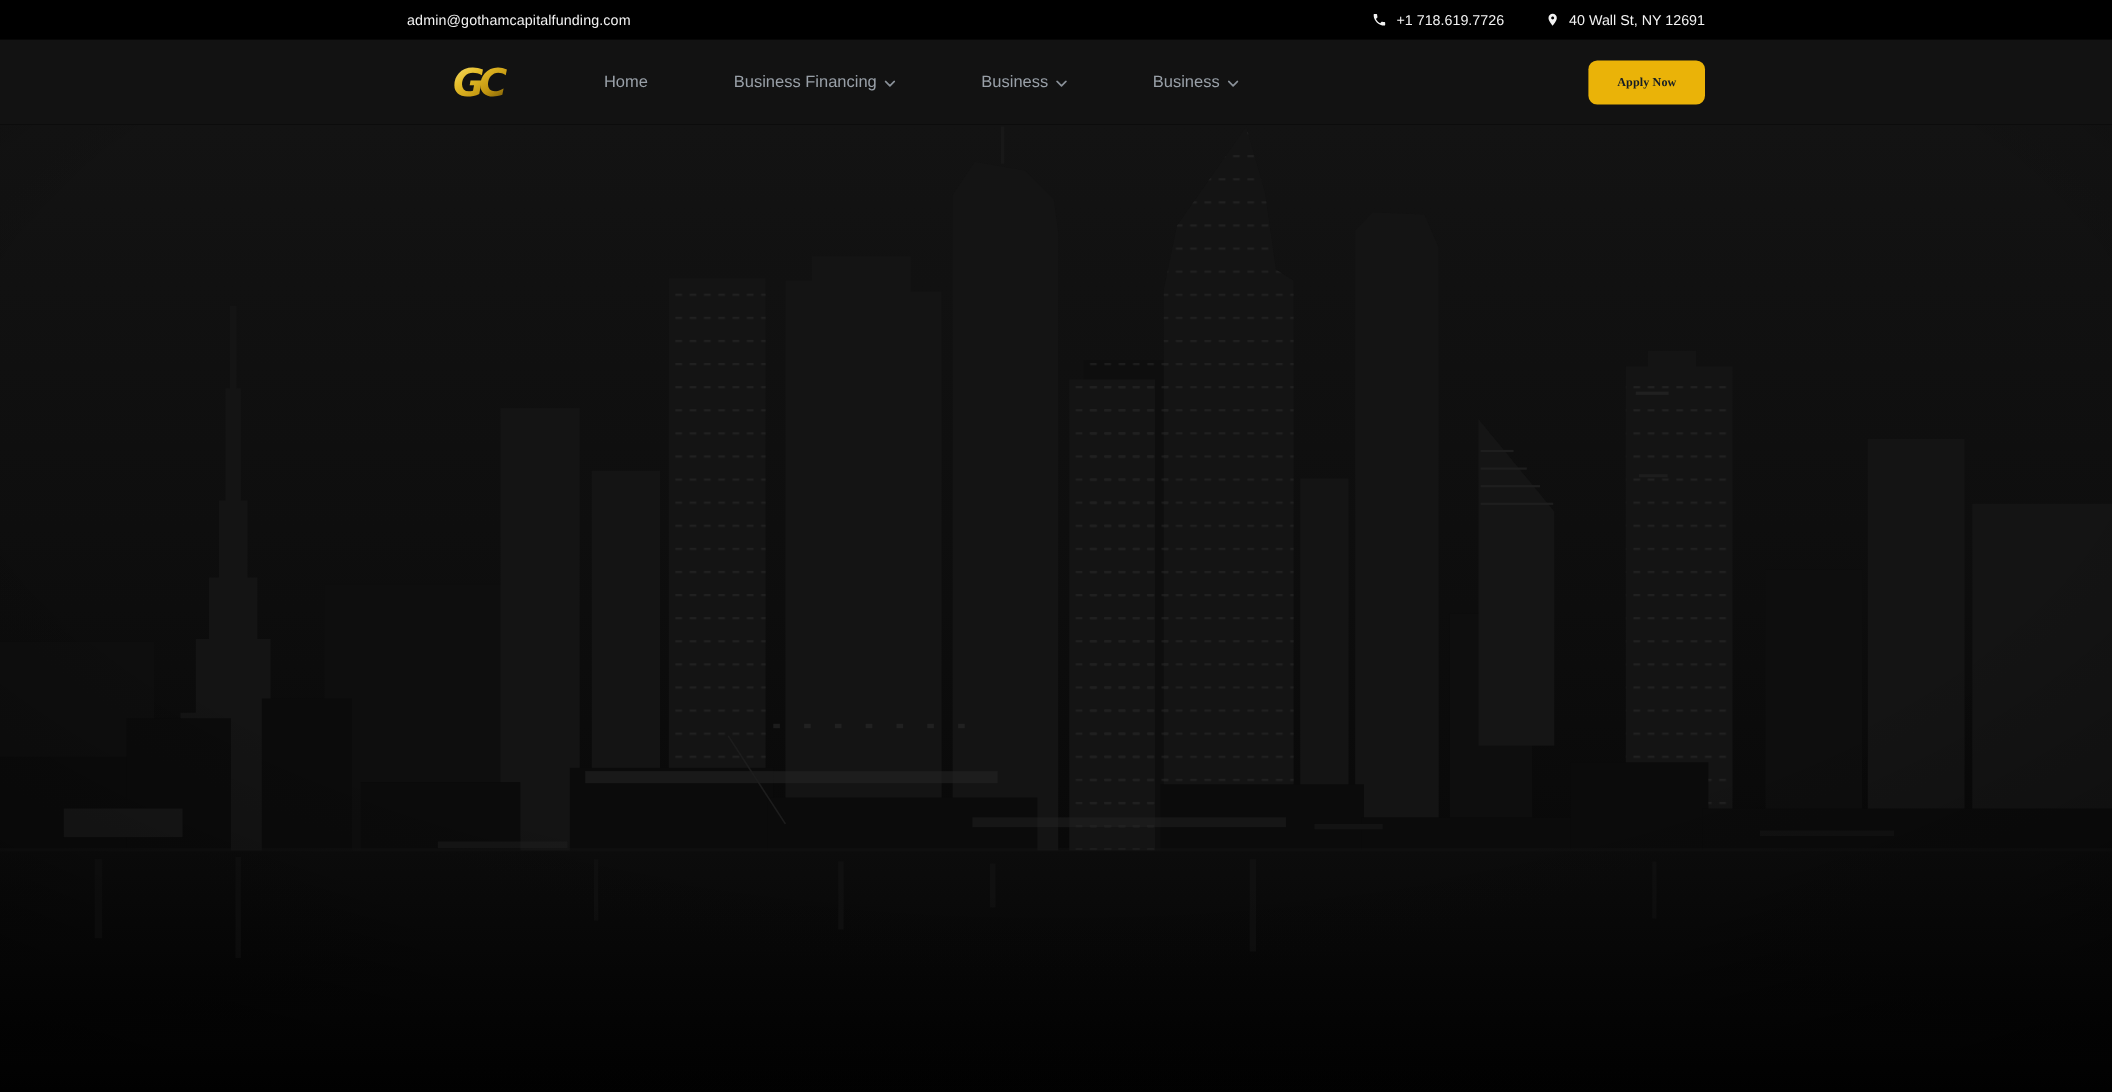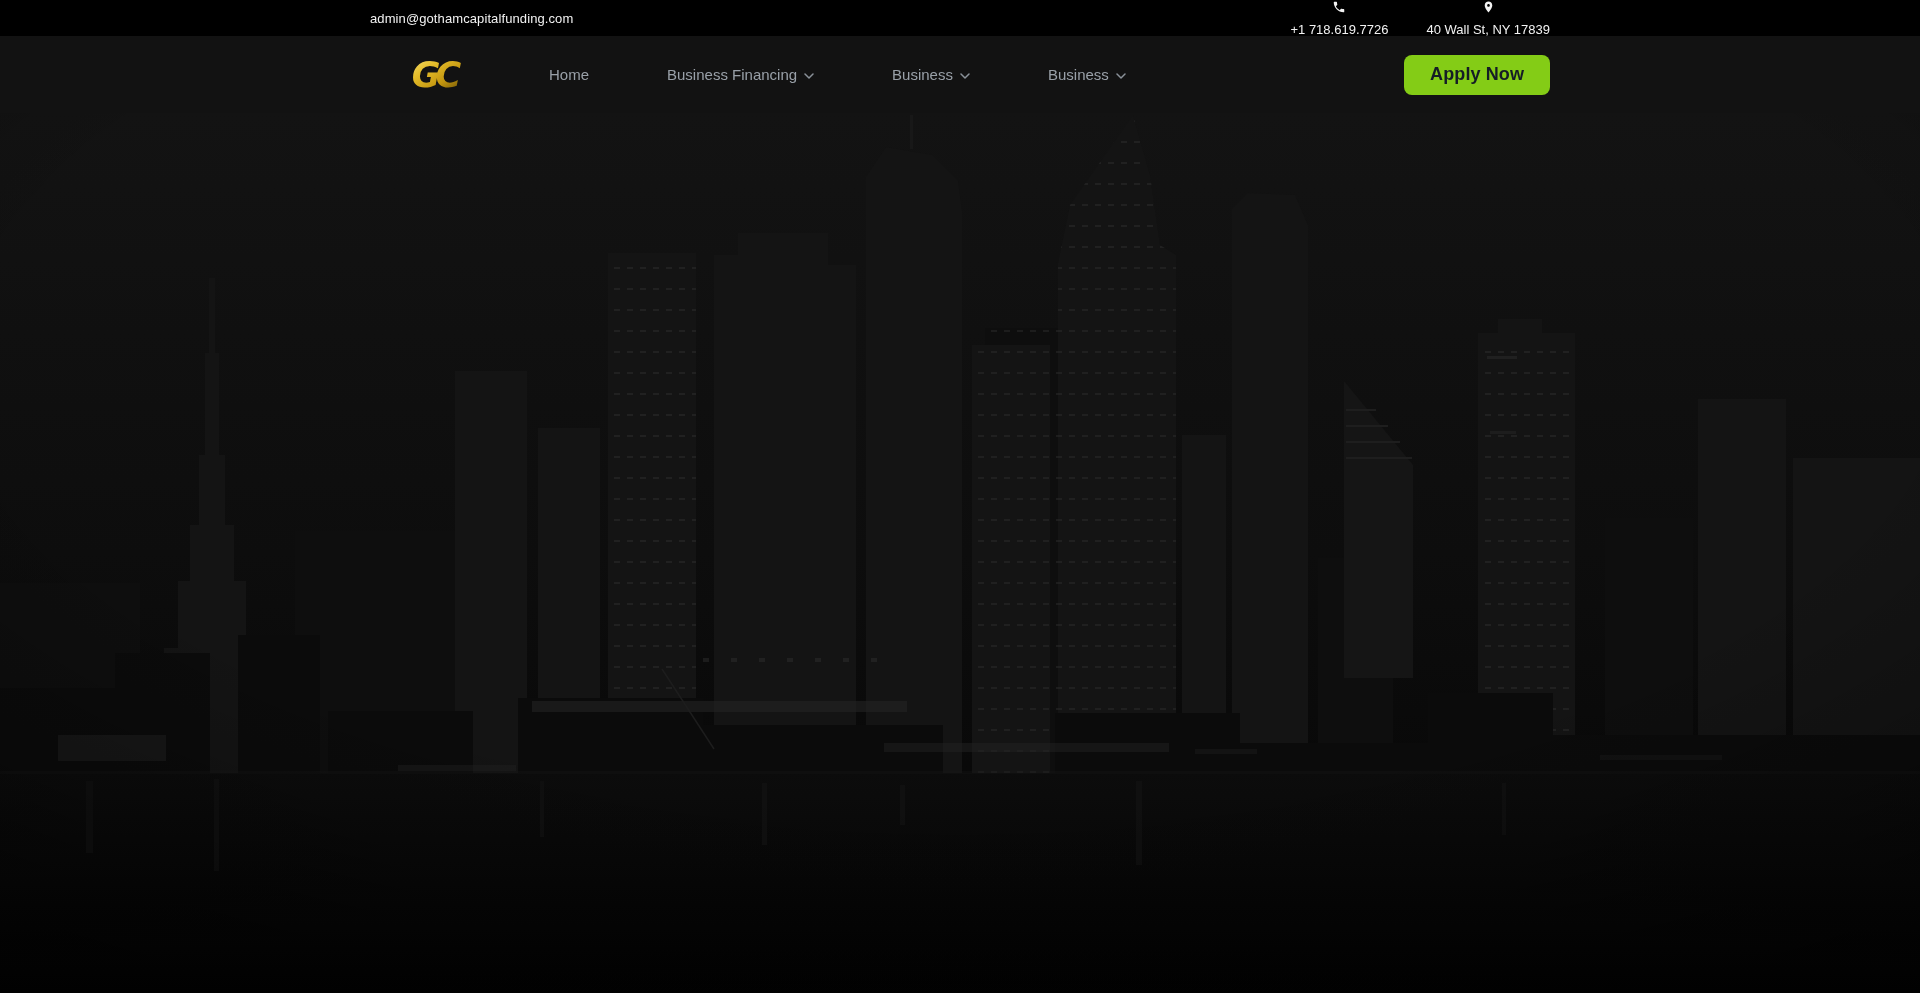--- a/index.html
+++ b/index.html
@@ -7,34 +7,34 @@
   body { font-family: "Liberation Sans", sans-serif; width: 1920px; height: 993px; overflow: hidden; }
 
   .page { width: 1920px; height: 993px; display: flex; flex-direction: column; background: #000; }
   .container { width: 1180px; margin: 0 auto; height: 100%; display: flex; align-items: center; }
 
   
   .topbar { flex: 0 0 36px; height: 36px; background: #000000; font-size: 13px; color: #f2f2f2; }
   .topbar .container { justify-content: space-between; }
   .topbar-email { color: #f2f2f2; text-decoration: none; letter-spacing: .1px; cursor: pointer; }
   .topbar-contacts { display: flex; align-items: center; gap: 38px; }
-  .contact-item { display: flex; align-items: center; gap: 8px; cursor: pointer; flex-direction: column; }
+  .contact-item { display: flex; align-items: center; gap: 8px; cursor: pointer; }
   .contact-item svg { display: block; flex: 0 0 auto; }
   .contact-item span { white-space: nowrap; }
 
   
   .navbar { flex: 0 0 77px; height: 77px; background: #121212; }
   .navbar .container { justify-content: space-between; }
   .nav-left { display: flex; align-items: center; gap: 40px; height: 100%; }
   .logo { display: flex; align-items: center; cursor: pointer; text-decoration: none; margin-left: 37px; }
   .menu { display: flex; align-items: center; gap: 30px; list-style: none; margin: 0; padding: 0; }
   .menu-item { display: flex; align-items: center; gap: 7px; color: #99a0a8; font-size: 15px;
                line-height: 1; cursor: pointer; text-decoration: none; margin-left: 48px; }
   .menu-item .chev { margin-top: 2px; display: block; }
-  .cta-button { background: #84cc16; color: #151d26; font-family: Liberation Sans, sans-serif; font-size: 18px;
+  .cta-button { background: #eab308; color: #151d26; font-family: Liberation Serif, serif; font-size: 11px;
                 font-weight: 700; border: none; border-radius: 8px; height: 40px; padding: 0 26px;
                 cursor: pointer; letter-spacing: .1px; }
 
   
   .hero { flex: 1 1 auto; position: relative; background: #0b0b0b; overflow: hidden; }
   .hero svg { display: block; width: 100%; height: 100%; }
 </style>
 </head>
 <body>
 
@@ -47,21 +47,21 @@
         <div class="contact-item">
           <svg width="14" height="14" viewBox="0 0 24 24" fill="#f2f2f2">
             <path d="M6.62 10.79c1.44 2.83 3.76 5.14 6.59 6.59l2.2-2.2c.27-.27.67-.36 1.02-.24 1.12.37 2.33.57 3.57.57.55 0 1 .45 1 1V20c0 .55-.45 1-1 1-9.39 0-17-7.61-17-17 0-.55.45-1 1-1h3.5c.55 0 1 .45 1 1 0 1.25.2 2.45.57 3.57.11.35.03.74-.25 1.02l-2.2 2.2z"></path>
           </svg>
           <span>+1 718.619.7726</span>
         </div>
         <div class="contact-item">
           <svg width="13" height="14" viewBox="0 0 24 24" fill="#f2f2f2">
             <path d="M12 2C8.13 2 5 5.13 5 9c0 5.25 7 13 7 13s7-7.75 7-13c0-3.87-3.13-7-7-7zm0 9.5c-1.38 0-2.5-1.12-2.5-2.5s1.12-2.5 2.5-2.5 2.5 1.12 2.5 2.5-1.12 2.5-2.5 2.5z"></path>
           </svg>
-          <span>40 Wall St, NY 17839</span>
+          <span>40 Wall St, NY 12691</span>
         </div>
       </div>
     </div>
   </header>
 
   <nav class="navbar">
     <div class="container">
       <div class="nav-left">
         <a class="logo">
           <svg width="54" height="42" viewBox="0 0 54 42">

